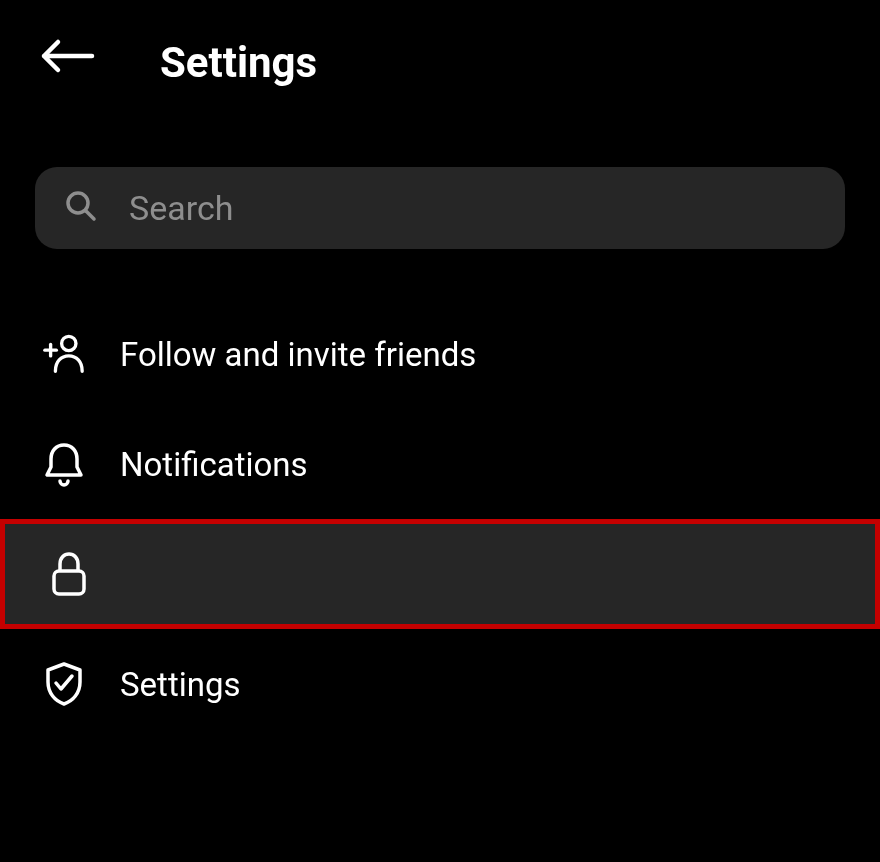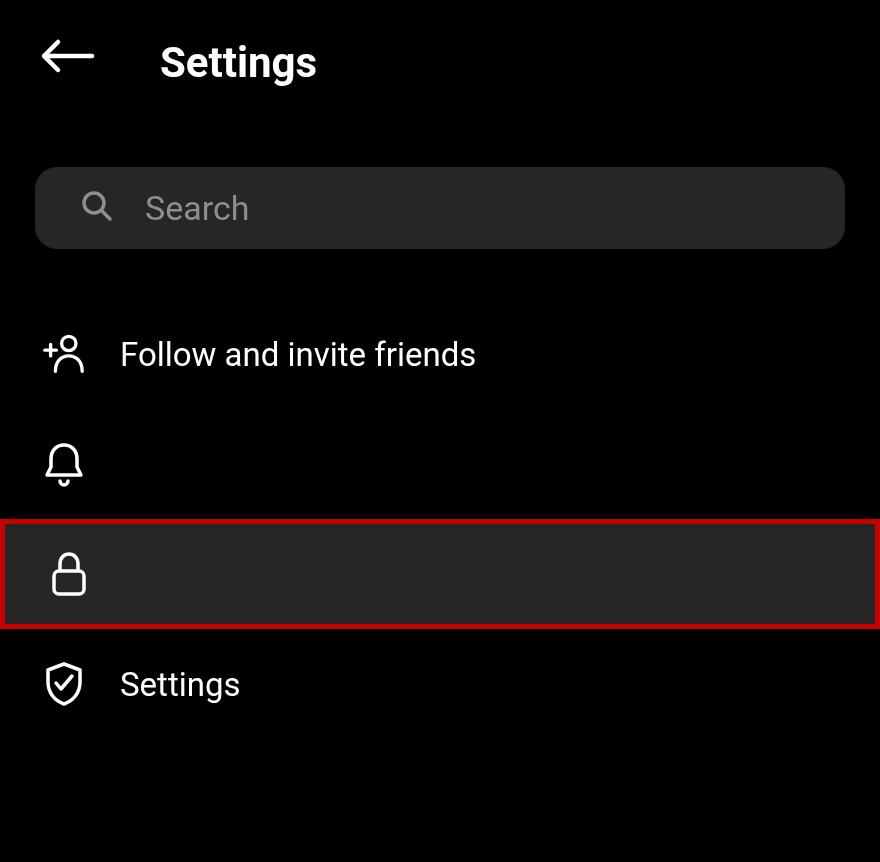--- a/index.html
+++ b/index.html
@@ -34,21 +34,21 @@
       font-weight: 700;
       color: #fff;
     }
     .search-container {
       margin: 50px 35px 50px 35px;
       background: #262626;
       border-radius: 22px;
       height: 82px;
       display: flex;
       align-items: center;
-      padding: 0 46px;
+      padding: 0 30px;
       gap: 32px;
     }
     .search-placeholder {
       color: #8e8e8e;
       font-size: 34px;
       font-weight: 400;
     }
     .settings-list {
       display: flex;
       flex-direction: column;
@@ -118,20 +118,21 @@
     <span class="settings-label">Follow and invite friends</span>
   </div>
 
   <div class="settings-item">
     <span class="settings-icon">
       <svg width="44" height="46" viewBox="0 0 44 46" fill="none">
         <path d="M22 4 C14 4 9 10 9 18 L9 26 L5 34 L39 34 L35 26 L35 18 C35 10 30 4 22 4 Z" stroke="#fff" stroke-width="3.5" stroke-linejoin="round"></path>
         <path d="M18 40 C18 42 20 44 22 44 C24 44 26 42 26 40" stroke="#fff" stroke-width="3.5" stroke-linecap="round"></path>
       </svg>
     </span>
+    <span class="settings-label">Notifications</span>
   </div>
 
   <div class="settings-item highlighted">
     <span class="settings-icon">
       <svg width="40" height="46" viewBox="0 0 40 46" fill="none">
         <rect x="5" y="20" width="30" height="23" rx="5" stroke="#fff" stroke-width="3.5"></rect>
         <path d="M11 20 L11 13 C11 7 15 3 20 3 C25 3 29 7 29 13 L29 20" stroke="#fff" stroke-width="3.5"></path>
       </svg>
     </span>
   </div>

